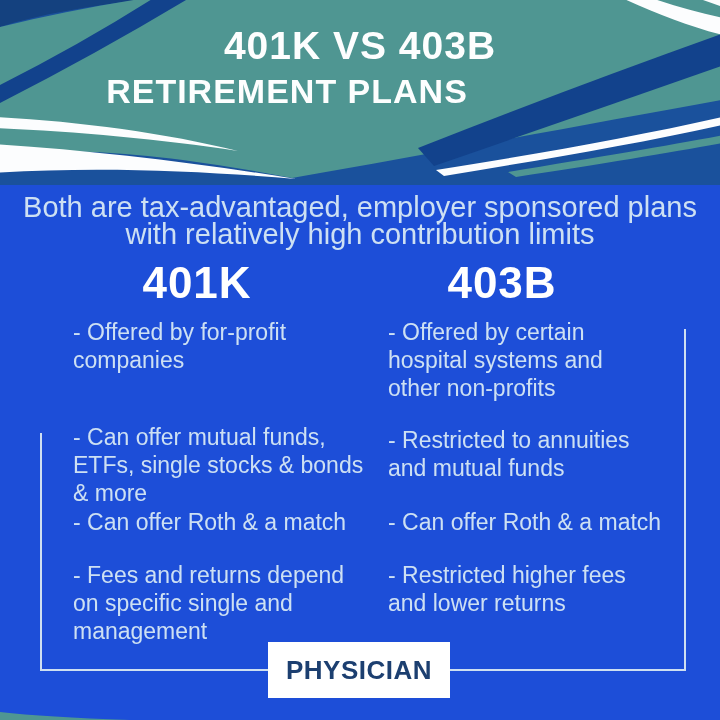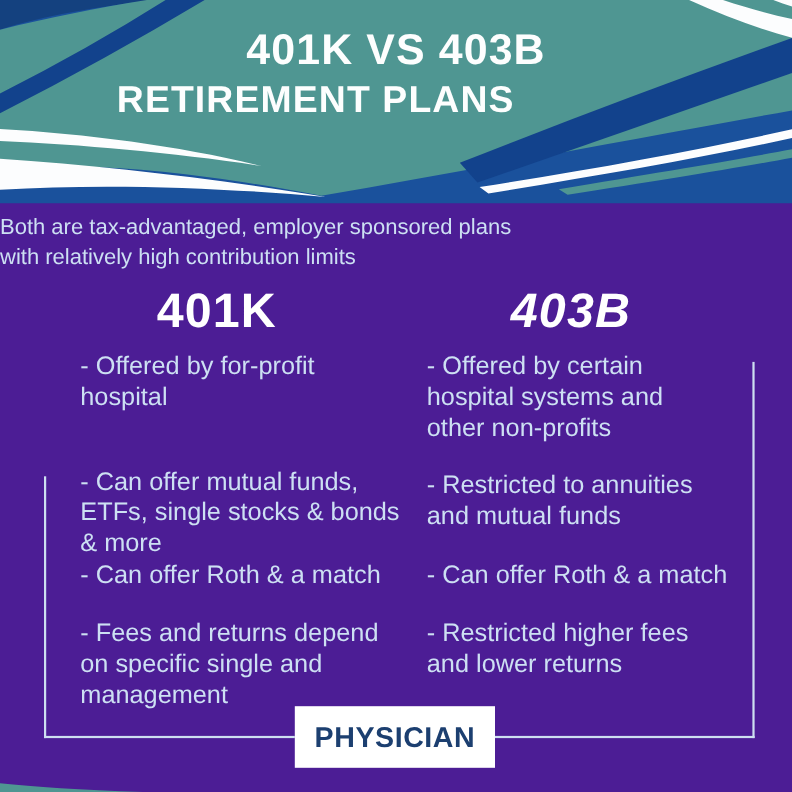--- a/index.html
+++ b/index.html
@@ -1,45 +1,45 @@
 <!DOCTYPE html>
 <html><head>
 <meta charset="utf-8">
 <style>
   html,body { margin:0; padding:0; background:#0d2f5e; }
   .stage {
     position:relative; width:720px; height:720px; overflow:hidden;
-    background:#4c1d95;
+    background:#1d4ed8;
     font-family:"Liberation Sans", sans-serif;
     -webkit-font-smoothing:antialiased;
   }
   .header-svg { position:absolute; top:0; left:0; display:block; }
   .title-line1 {
     position:absolute; top:24px; left:0; width:720px;
     font-size:39px; font-weight:bold; letter-spacing:1px;
     color:#fdfefe; text-align:center;
   }
   .title-line2 {
     position:absolute; top:72px; left:0; width:574px;
     font-size:34px; font-weight:bold; letter-spacing:1px;
     color:#fdfefe; text-align:center;
   }
 
   .intro {
     position:absolute; top:194px; left:0; width:720px;
-    text-align:left; white-space:pre-line;
-    font-size:20px; line-height:27px; color:#CDE0F3;
+    text-align:center; white-space:pre-line;
+    font-size:29px; line-height:27px; color:#CDE0F3;
   }
 
   .col-heading {
     position:absolute; top:258px; width:250px; text-align:center;
     font-size:44px; font-weight:bold; color:#ffffff; letter-spacing:1px;
   }
   .col-heading.left  { left:72px; }
-  .col-heading.right { left:394px;font-style:italic; }
+  .col-heading.right { left:377px; }
 
   .bullet {
     position:absolute; white-space:pre-line;
     font-size:23px; line-height:28px; color:#CDE0F3;
   }
   .col-left  .bullet { left:73px;  width:310px; }
   .col-right .bullet { left:388px; width:295px; }
   .col-left  .b0 { top:318px; }
   .col-left  .b1 { top:423px; }
   .col-left  .b2 { top:508px; }
@@ -92,21 +92,21 @@
   <div class="title-line2">RETIREMENT PLANS</div>
 
   <div class="intro">Both are tax-advantaged, employer sponsored plans
 with relatively high contribution limits</div>
 
   <div class="col-heading left">401K</div>
   <div class="col-heading right">403B</div>
 
   <div class="col-left">
     <div class="bullet b0">- Offered by for-profit
-hospital</div>
+companies</div>
     <div class="bullet b1">- Can offer mutual funds,
 ETFs, single stocks &amp; bonds
 &amp; more</div>
     <div class="bullet b2">- Can offer Roth &amp; a match</div>
     <div class="bullet b3">- Fees and returns depend
 on specific single and
 management</div>
   </div>
 
   <div class="col-right">

